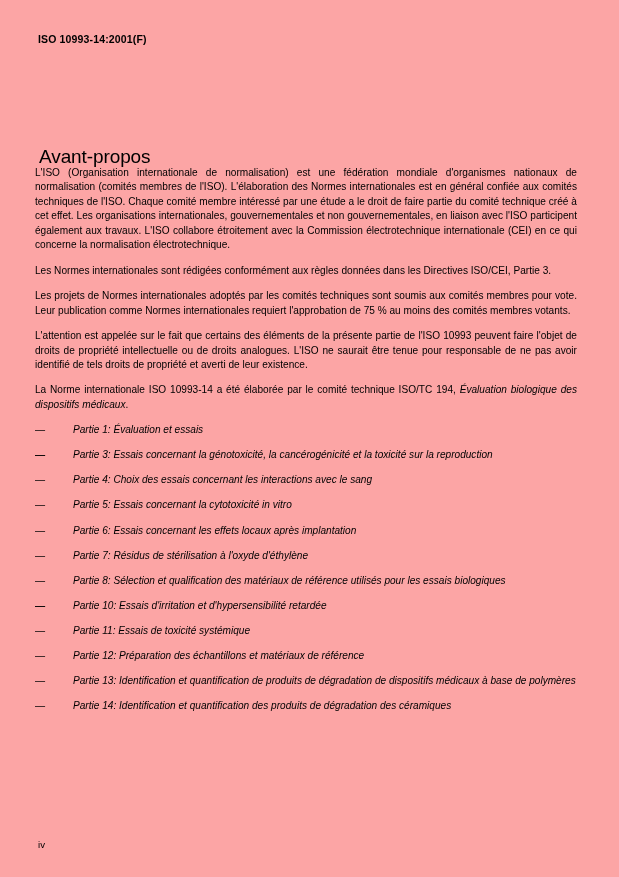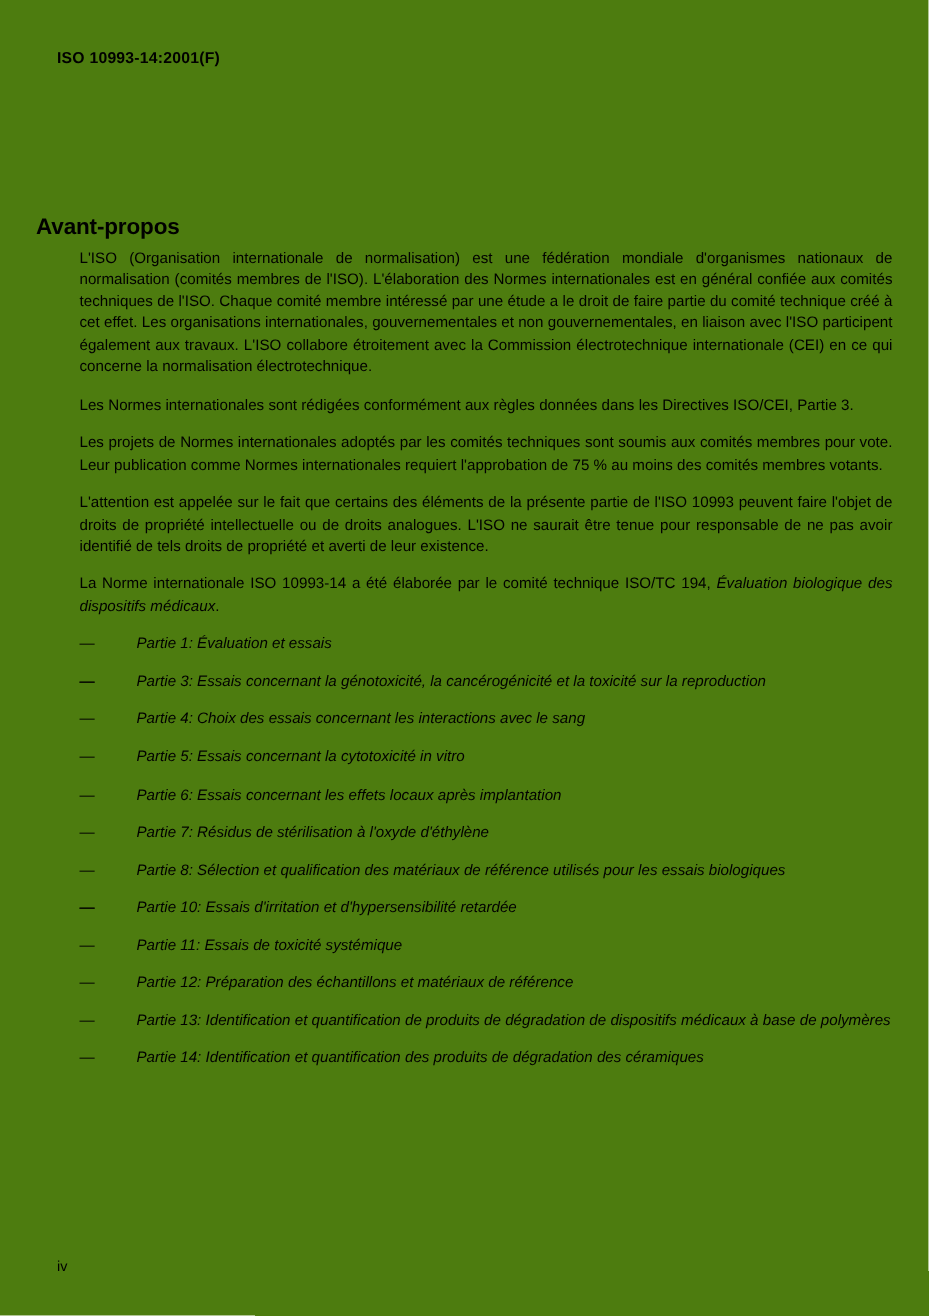--- a/index.html
+++ b/index.html
@@ -10,50 +10,50 @@
   }
   body {
     font-family: "Liberation Sans", sans-serif;
     color: #000000;
     -webkit-font-smoothing: antialiased;
   }
   .page {
     position: relative;
     width: 619px;
     height: 877px;
-    background: #4d7c0f;
+    background: #fca5a5;
     overflow: hidden;
     box-sizing: border-box;
   }
 
   
   .doc-header {
     position: absolute;
     left: 38px;
     top: 33px;
     font-size: 10.5px;
     font-weight: bold;
     letter-spacing: 0.15px;
     white-space: nowrap;
   }
 
   
   .section-title {
     position: absolute;
-    left: 24px;
+    left: 39px;
     top: 133px;
-    font-size: 15px;
-    font-weight: bold;
+    font-size: 19px;
+    font-weight: normal;
     letter-spacing: -0.1px;
   }
 
   
   .body-block {
     position: absolute;
-    left: 53px;
+    left: 35px;
     top: 166px;
     width: 542px;
   }
   p.para {
     margin: 0 0 11px 0;
     font-size: 10.1px;
     line-height: 14.45px;
     text-align: justify;
     text-justify: inter-word;
     letter-spacing: 0.01px;

